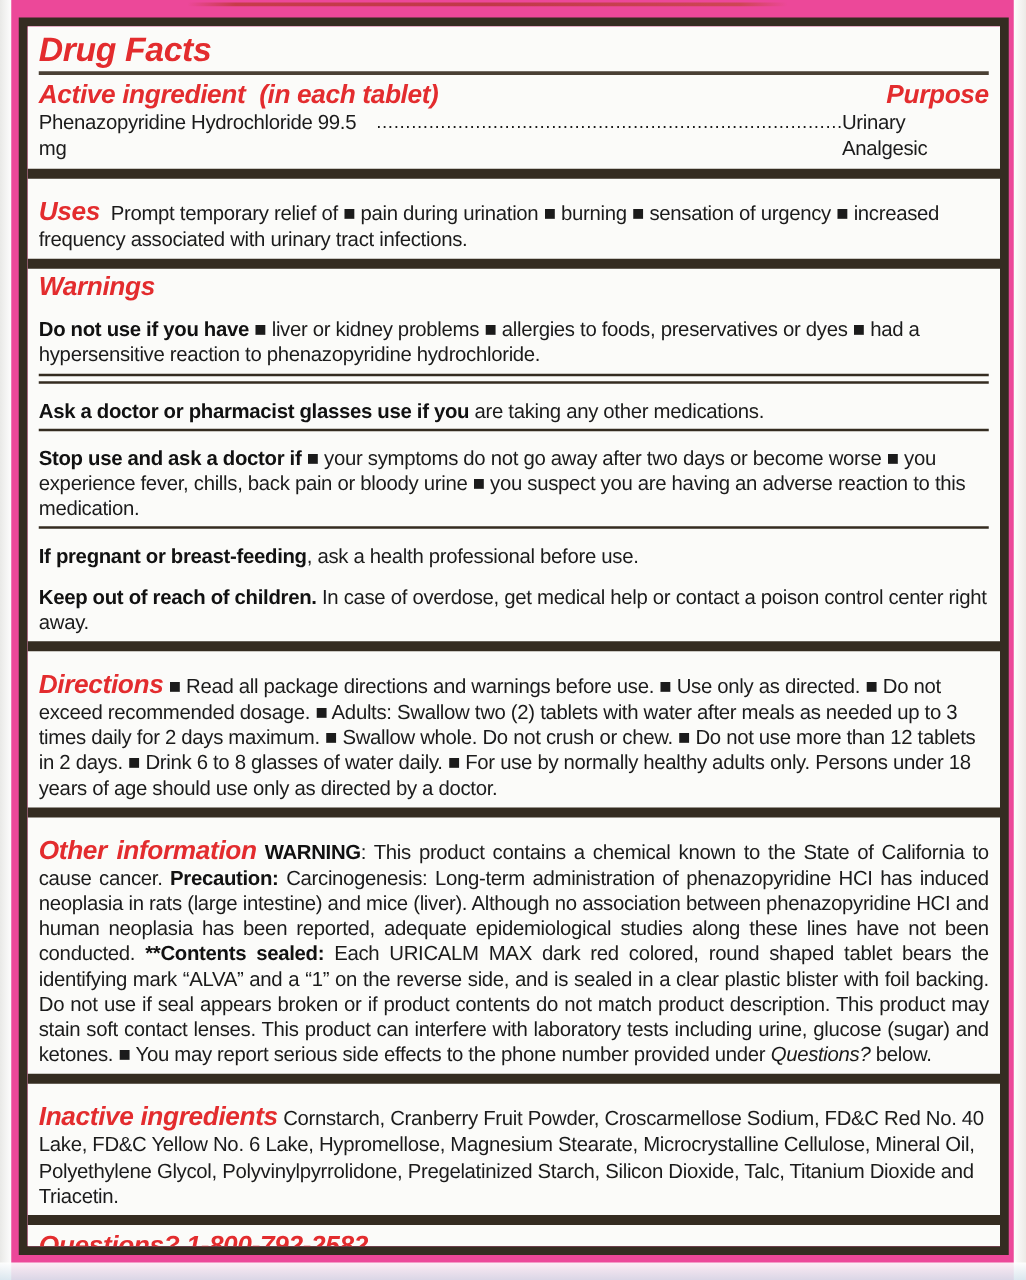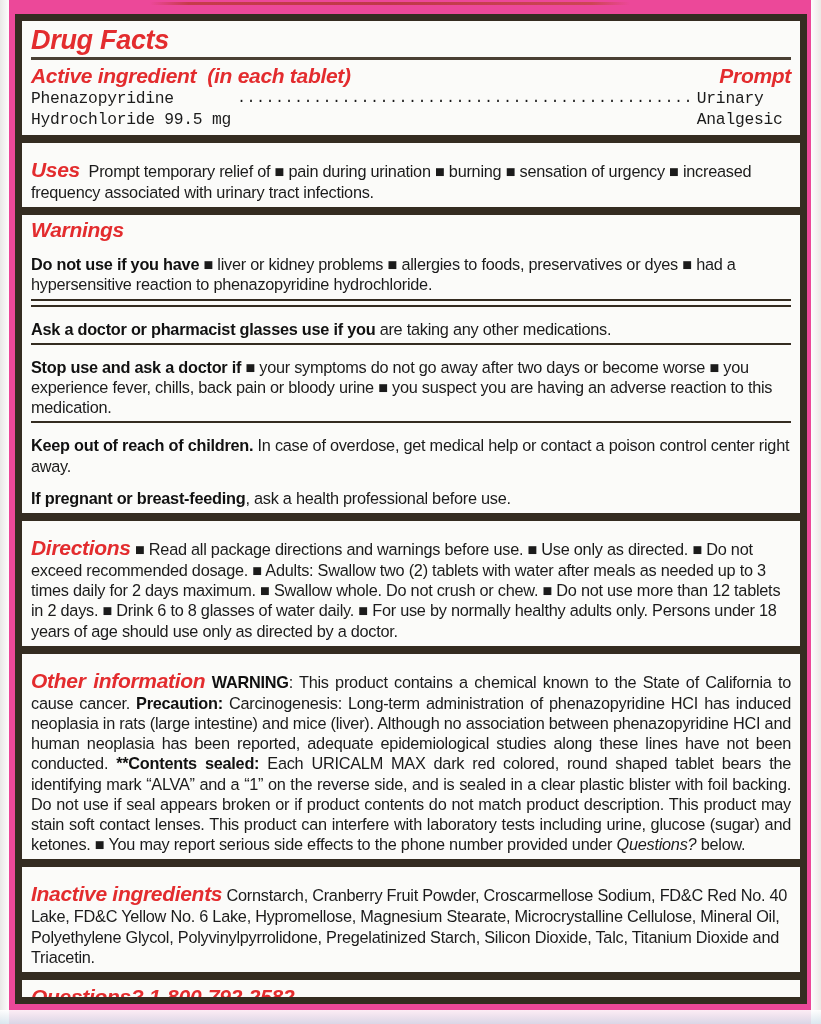--- a/index.html
+++ b/index.html
@@ -138,21 +138,20 @@
   .ai-head-row .left { font-size: 21px; line-height: 25px; text-align: center; }
   .ai-head-row .right { font-size: 21px; line-height: 25px; }
   .ai-line {
     display: flex;
     align-items: baseline;
     width: 100%;
     font-size: 16.3px;
     line-height: 21px;
     color: #1b1b1b;
     letter-spacing: -0.25px;
-    font-family: Liberation Mono, monospace;
   }
   .ai-line .lead {
     flex: 1 1 auto;
     overflow: hidden;
     white-space: nowrap;
     margin: 0 1px;
     color: #1b1b1b;
     letter-spacing: 0.5px;
     font-size: 15px;
     position: relative;
@@ -196,21 +195,21 @@
     <div class="inner">
 
       <div class="section" style="padding-bottom:0;">
         <span class="red-head title">Drug Facts</span>
       </div>
       <div class="rule-thin" style="margin:0 9px 3px 9px; height:3px;"></div>
 
       <div class="section" style="padding-top:0;">
         <div class="ai-head-row">
           <span class="red-head sect-head left"><span>Active ingredient</span>&nbsp; <span>(in each tablet)</span></span>
-          <span class="red-head sect-head right">Prompt</span>
+          <span class="red-head sect-head right">Purpose</span>
         </div>
         <div class="ai-line">
           <span>Phenazopyridine Hydrochloride 99.5 mg</span>
           <span class="lead">...................................................................................</span>
           <span>Urinary Analgesic</span>
         </div>
       </div>
 
       <div class="bar"></div>
 
@@ -231,22 +230,22 @@
         <div class="rule"></div>
 
         <div class="body"><b>Ask a doctor or pharmacist glasses use if you</b><span> are taking any other medications.</span></div>
 
         <div class="rule"></div>
 
         <div class="body"><b>Stop use and ask a doctor if</b><span> ■ your symptoms do not go away after two days or become worse ■ you experience fever, chills, back pain or bloody urine ■ you suspect you are having an adverse reaction to this medication.</span></div>
 
         <div class="rule"></div>
 
+        <div class="body"><b>If pregnant or breast-feeding</b><span>, ask a health professional before use.</span></div>
         <div class="body"><b>Keep out of reach of children.</b><span>  In case of overdose, get medical help or contact a poison control center right away.</span></div>
-        <div class="body"><b>If pregnant or breast-feeding</b><span>, ask a health professional before use.</span></div>
       </div>
 
       <div class="bar"></div>
 
       <div class="section">
         <div class="body"><span class="red-head sect-head">Directions</span><span> ■ Read all package directions and warnings before use. ■ Use only as directed. ■ Do not exceed recommended dosage. ■ Adults: Swallow two (2) tablets with water after meals as needed up to 3 times daily for 2 days maximum. ■ Swallow whole. Do not crush or chew. ■ Do not use more than 12 tablets in 2 days. ■ Drink 6 to 8 glasses of water daily. ■ For use by normally healthy adults only. Persons under 18 years of age should use only as directed by a doctor.</span></div>
       </div>
 
       <div class="bar"></div>
 

